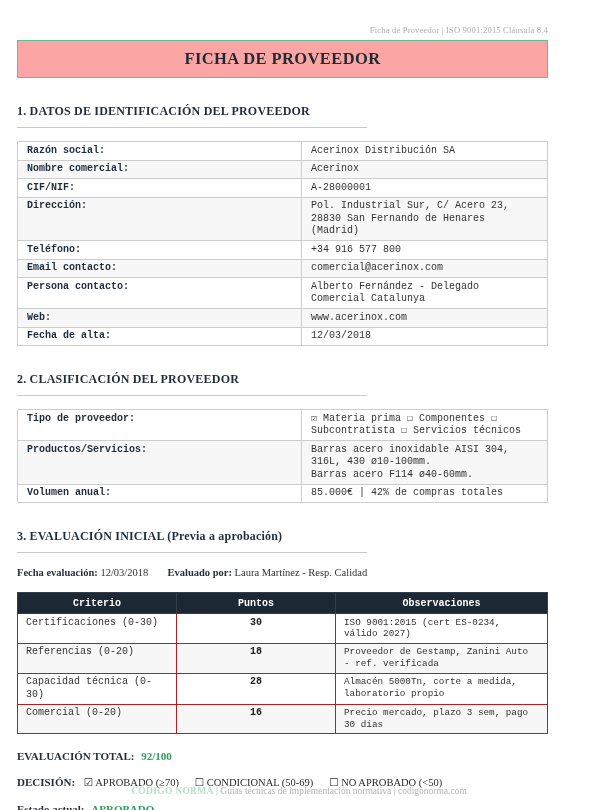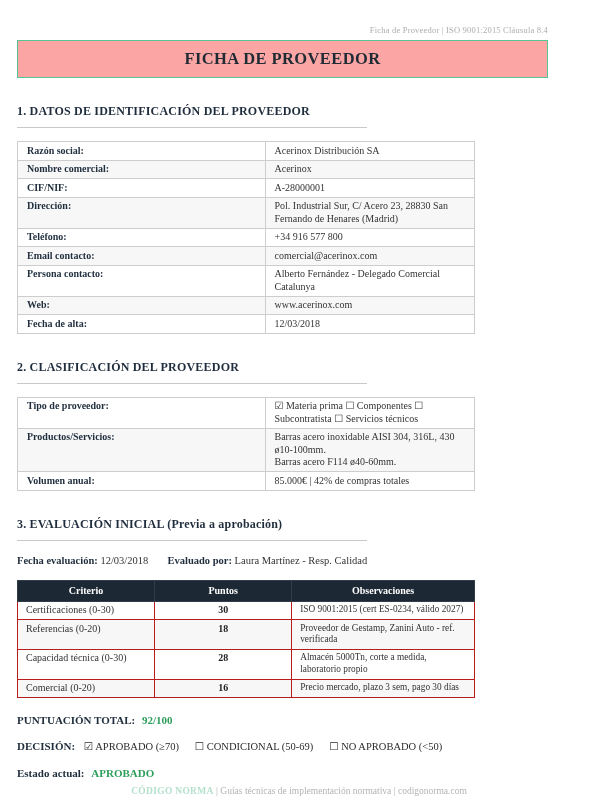--- a/index.html
+++ b/index.html
@@ -23,21 +23,21 @@
   .doc-title{font-size:16.5px;line-height:19px;font-weight:bold;color:#1f2a33;letter-spacing:0.4px;}
   .doc-code-line{margin-top:5px;font-size:10.5px;line-height:13px;font-weight:bold;color:#1f2a33;}
   .doc-code-line span{margin:0 13px;}
 
   h2.section-heading{
     font-size:12px;line-height:14px;font-weight:bold;color:#1f2d3d;
     margin:26px 0 0 0;letter-spacing:0.2px;
   }
   .divider{border:none;border-top:1px solid #c9c9c9;width:350px;margin:9px 0 13px 0;}
 
-  table{border-collapse:collapse;width:458px;table-layout:fixed;}
+  table{border-collapse:collapse;width:531px;table-layout:fixed;font-family:Liberation Mono, monospace;}
   .kv-table{border:1px solid #b5b5b5;}
   .kv-table td{
     border:1px solid #cdcdcd;padding:2.5px 9px;font-size:10px;line-height:1.25;
     vertical-align:top;
   }
   .kv-table td.flabel{font-weight:bold;color:#1f2d3d;width:50%;}
   .kv-table td.fvalue{color:#333;white-space:pre-line;}
   .kv-table tr:nth-child(even){background:#f7f7f7;}
 
   .eval-meta{margin-top:11px;font-size:10.5px;line-height:14px;color:#333;}
@@ -192,21 +192,21 @@
         </tr>
         <tr>
           <td>Comercial (0-20)</td>
           <td class="points">16</td>
           <td class="obs">Precio mercado, plazo 3 sem, pago 30 días</td>
         </tr>
       </tbody>
     </table>
 
     <div class="summary-line total-line">
-      <span>PUNTUACIÓN TOTAL:</span>
+      <span>EVALUACIÓN TOTAL:</span>
       <span class="total-value">92/100</span>
     </div>
 
     <div class="summary-line decision-line">
       <span class="dlabel">DECISIÓN:</span>
       <span class="opt">☑ APROBADO (≥70)</span>
       <span class="opt">☐ CONDICIONAL (50-69)</span>
       <span class="opt">☐ NO APROBADO (&lt;50)</span>
     </div>
 

